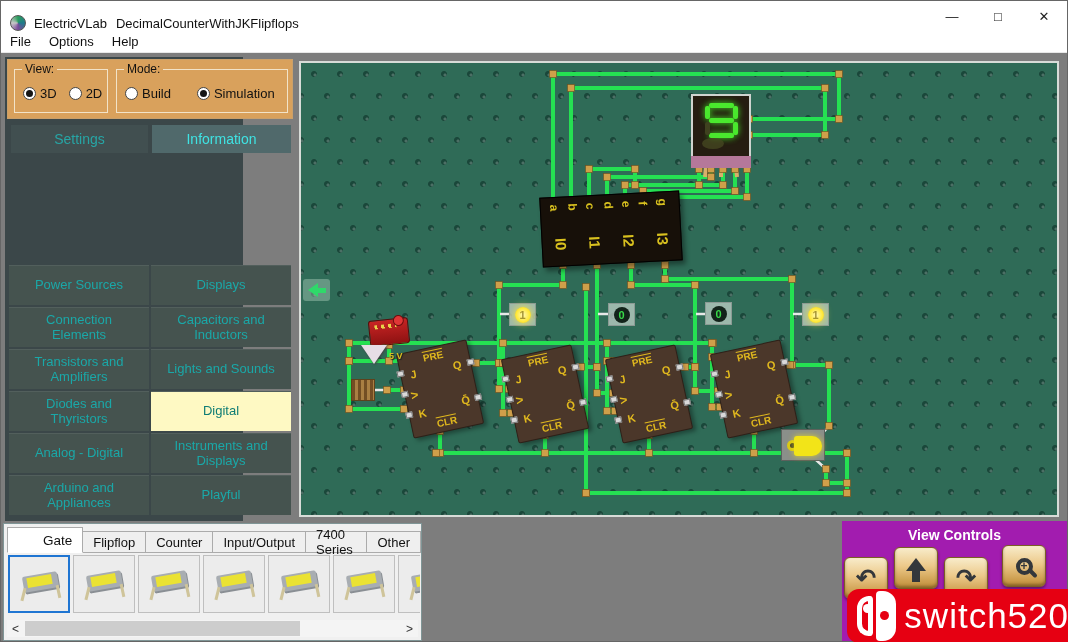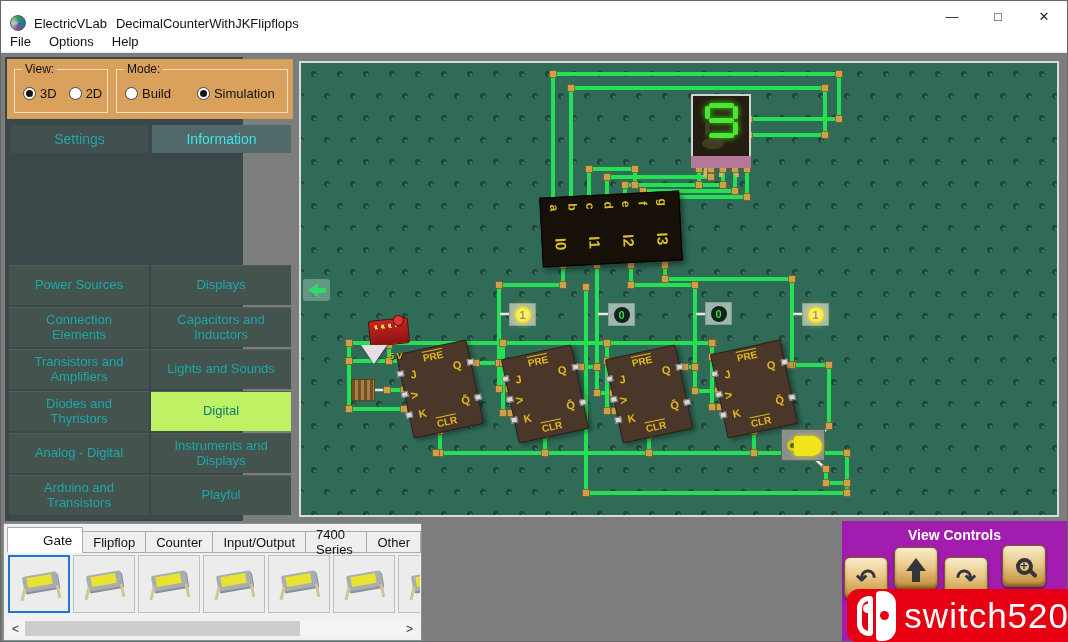--- a/index.html
+++ b/index.html
@@ -27,21 +27,21 @@
   .radio-row { position:absolute; left:0; top:16px; width:100%; display:flex; }
   .radio-opt { display:flex; align-items:center; font-size:13px; color:#111; }
   .rdot { width:13px; height:13px; border-radius:50%; background:#fff; border:1px solid #444; margin-right:4px; position:relative; }
   .rdot.sel::after { content:''; position:absolute; left:2px; top:2px; width:7px; height:7px; border-radius:50%; background:#151515; }
   .sbtabs { position:absolute; left:6px; top:68px; width:280px; height:28px; }
   .sbtab { position:absolute; top:0; height:28px; display:flex; align-items:center; justify-content:center; font-size:14px; }
   .sbtab.settings { left:0; width:137px; background:#414f50; color:#27a5a5; }
   .sbtab.info { left:141px; width:139px; background:#50696b; color:#3fe3e3; }
   .cats { position:absolute; left:4px; top:208px; width:284px; display:grid; grid-template-columns:140px 140px; grid-auto-rows:40px; gap:2px; }
   .cat { background:#45534f; border-top:1px solid #525f5c; display:flex; align-items:center; justify-content:center; text-align:center; font-size:13px; line-height:1.12; color:#1aa8a8; padding:0 10px; }
-  .cat.sel { background:#bef264; color:#0e7c74; }
+  .cat.sel { background:#fef9c3; color:#0e7c74; }
 
   
   .viewport { position:absolute; left:298px; top:60px; width:760px; height:456px; border:2px solid #d8dcd8; overflow:hidden;
     background-color:#2f6b57;
     background-image:
       radial-gradient(circle, rgba(255,255,255,.22) 0 1px, transparent 2px),
       radial-gradient(circle, #1a473a 0 2.5px, transparent 3.5px),
       radial-gradient(circle, rgba(255,255,255,.22) 0 1px, transparent 2px),
       radial-gradient(circle, #1a473a 0 2.5px, transparent 3.5px);
     background-size:26px 44px, 26px 44px, 26px 44px, 26px 44px;
@@ -209,21 +209,21 @@
       <div class="cat">Power Sources</div>
       <div class="cat">Displays</div>
       <div class="cat">Connection Elements</div>
       <div class="cat">Capacitors and Inductors</div>
       <div class="cat">Transistors and Amplifiers</div>
       <div class="cat">Lights and Sounds</div>
       <div class="cat">Diodes and Thyristors</div>
       <div class="cat sel">Digital</div>
       <div class="cat">Analog - Digital</div>
       <div class="cat">Instruments and Displays</div>
-      <div class="cat">Arduino and Transistors</div>
+      <div class="cat">Arduino and Appliances</div>
       <div class="cat">Playful</div>
     </div>
   </div>
 
   <div class="viewport">
     <svg id="wires" class="wiresvg" width="756" height="452">
 
       <polyline class="wire" points="252,138 252,11 538,11 538,56 448,56"></polyline>
       <polyline class="wire" points="270,138 270,25 524,25 524,72 448,72"></polyline>
       <polyline class="wire" points="288,138 288,106 334,106 334,122 398,122 398,106"></polyline>

